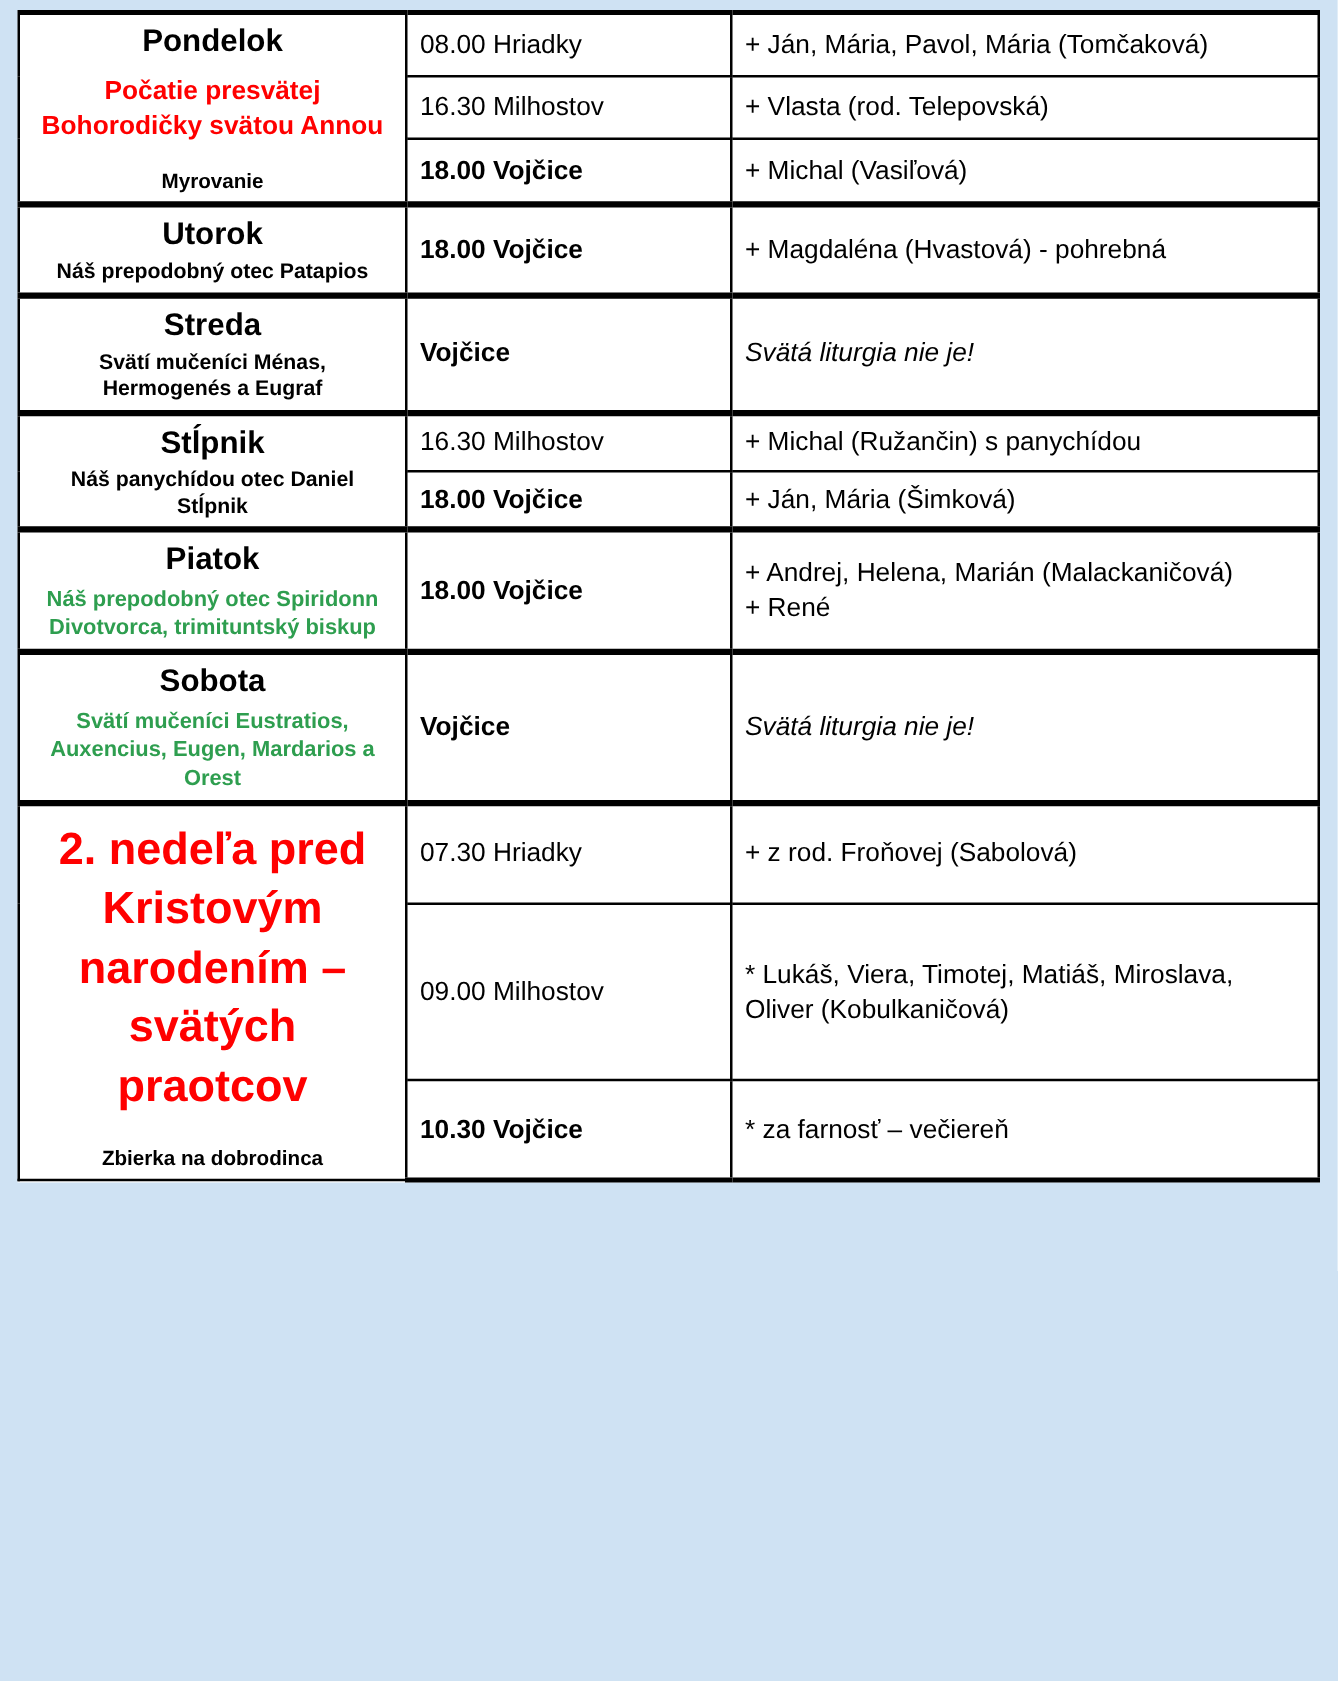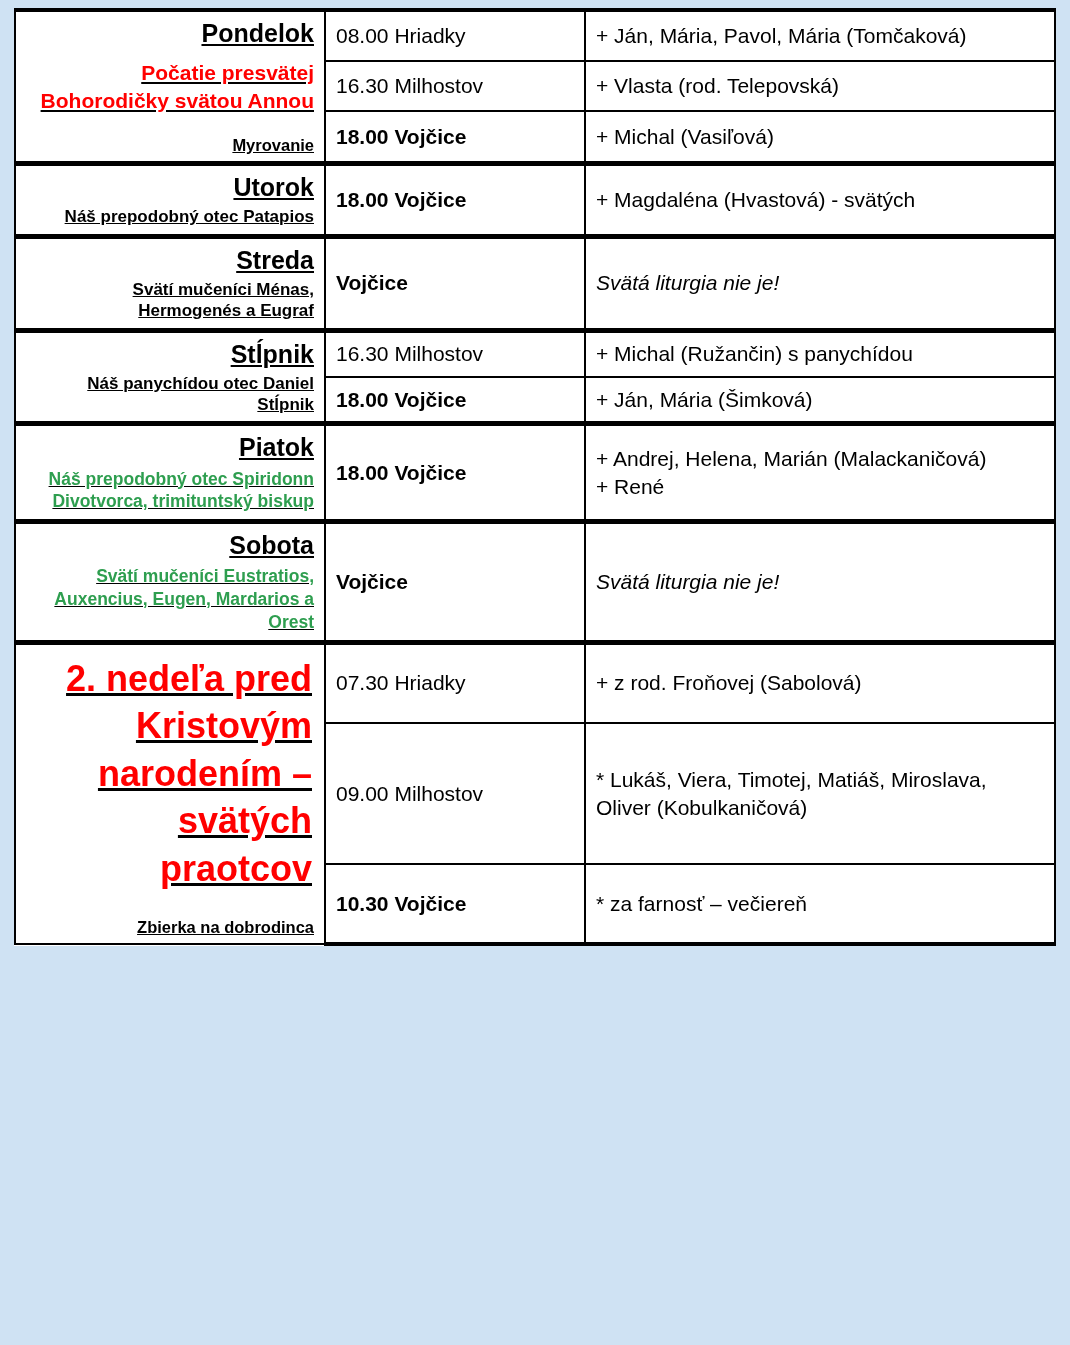--- a/index.html
+++ b/index.html
@@ -37,24 +37,23 @@
     border-top: 5px solid #000;
   }
   table.schedule tr:first-child > td {
     border-top: 4px solid #000;
   }
   table.schedule tr:last-child > td {
     border-bottom: 4px solid #000;
   }
   td.col-day {
     width: 288px;
-    text-align: right;
+    text-align: center;
     border-right: 4px solid #000;
     padding: 8px 6px;
-    text-decoration: underline;
   }
   td.col-time {
     width: 238px;
     text-align: left;
     font-size: 21px;
     padding-left: 14px;
   }
   td.col-intent {
     text-align: left;
     font-size: 21px;
@@ -137,21 +136,21 @@
         <td class="col-time time-bold">18.00 Vojčice</td>
         <td class="col-intent">+ Michal (Vasiľová)</td>
       </tr>
 
       <tr class="day-start">
         <td class="col-day">
           <div class="day-name">Utorok</div>
           <div class="day-sub plain">Náš prepodobný otec Patapios</div>
         </td>
         <td class="col-time time-bold">18.00 Vojčice</td>
-        <td class="col-intent">+ Magdaléna (Hvastová) - svätých</td>
+        <td class="col-intent">+ Magdaléna (Hvastová) - pohrebná</td>
       </tr>
 
       <tr class="day-start">
         <td class="col-day">
           <div class="day-name">Streda</div>
           <div class="day-sub plain">Svätí mučeníci Ménas, Hermogenés a Eugraf</div>
         </td>
         <td class="col-time time-bold">Vojčice</td>
         <td class="col-intent no-liturgy">Svätá liturgia nie je!</td>
       </tr>

